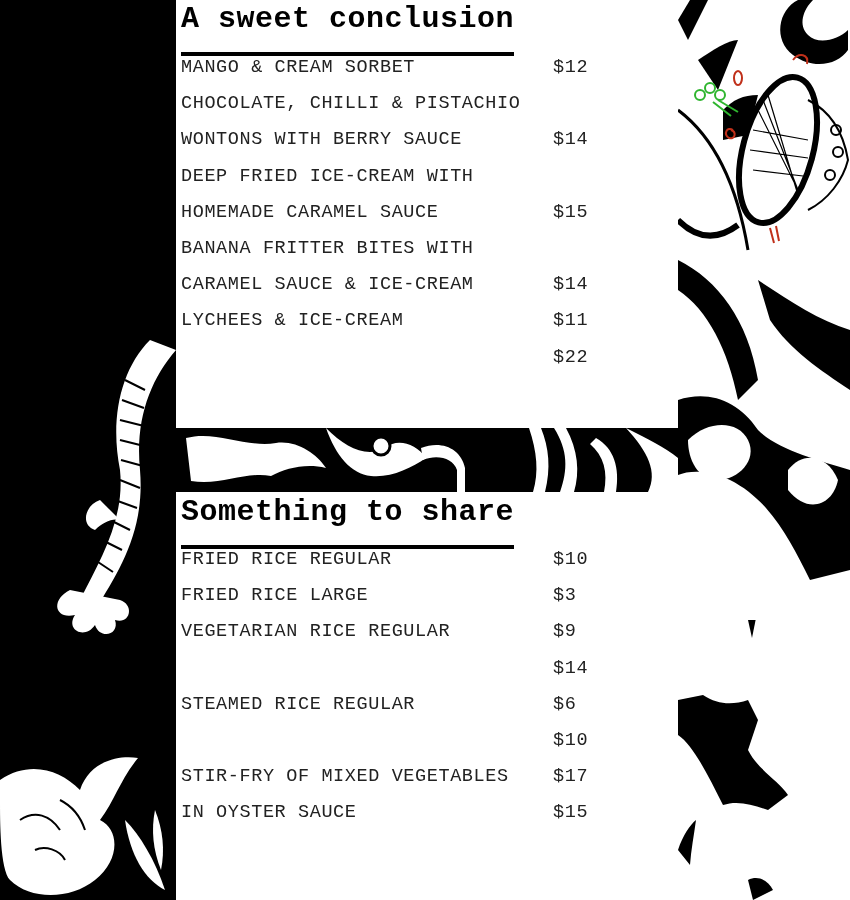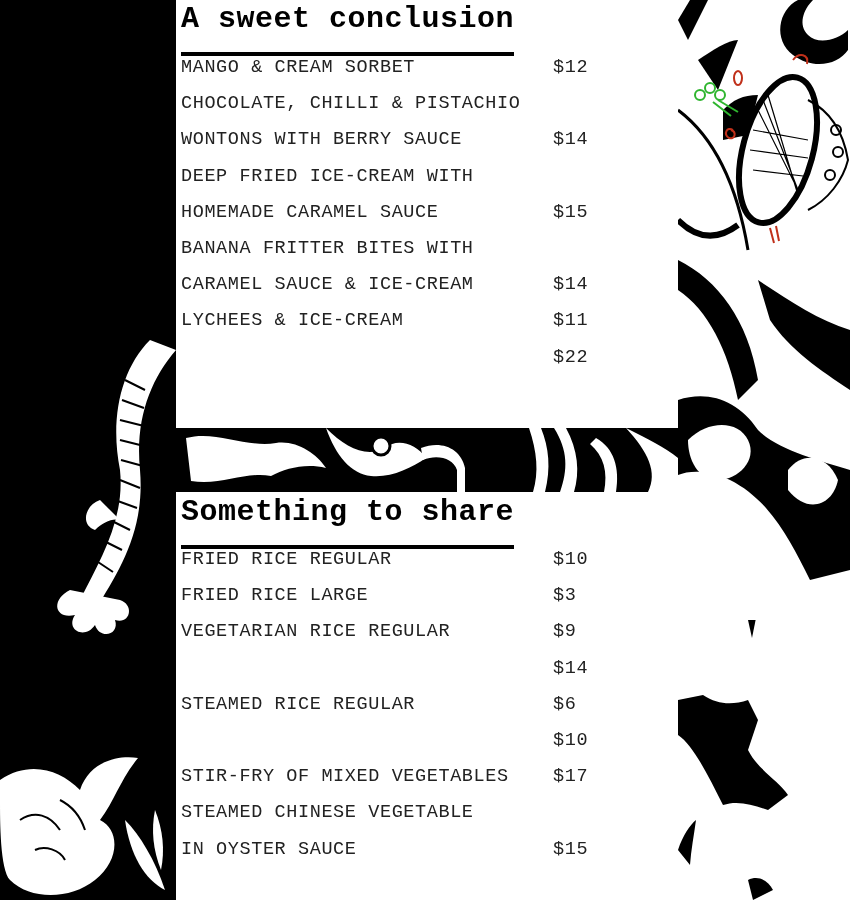--- a/index.html
+++ b/index.html
@@ -184,21 +184,17 @@
         <span class="price">$6</span>
       </div>
     <div class="row">
         <span class="price">$10</span>
       </div>
     <div class="row">
         <span class="name">STIR-FRY OF MIXED VEGETABLES</span>
         <span class="price">$17</span>
       </div>
     <div class="row">
-        <span class="name">STEAMED CHINESE VEGETABLE</span>
-        <span class="price"></span>
-      </div>
-    <div class="row">
         <span class="name">IN OYSTER SAUCE</span>
         <span class="price">$15</span>
       </div>
   </div>
 </section>
 
 </body></html>

